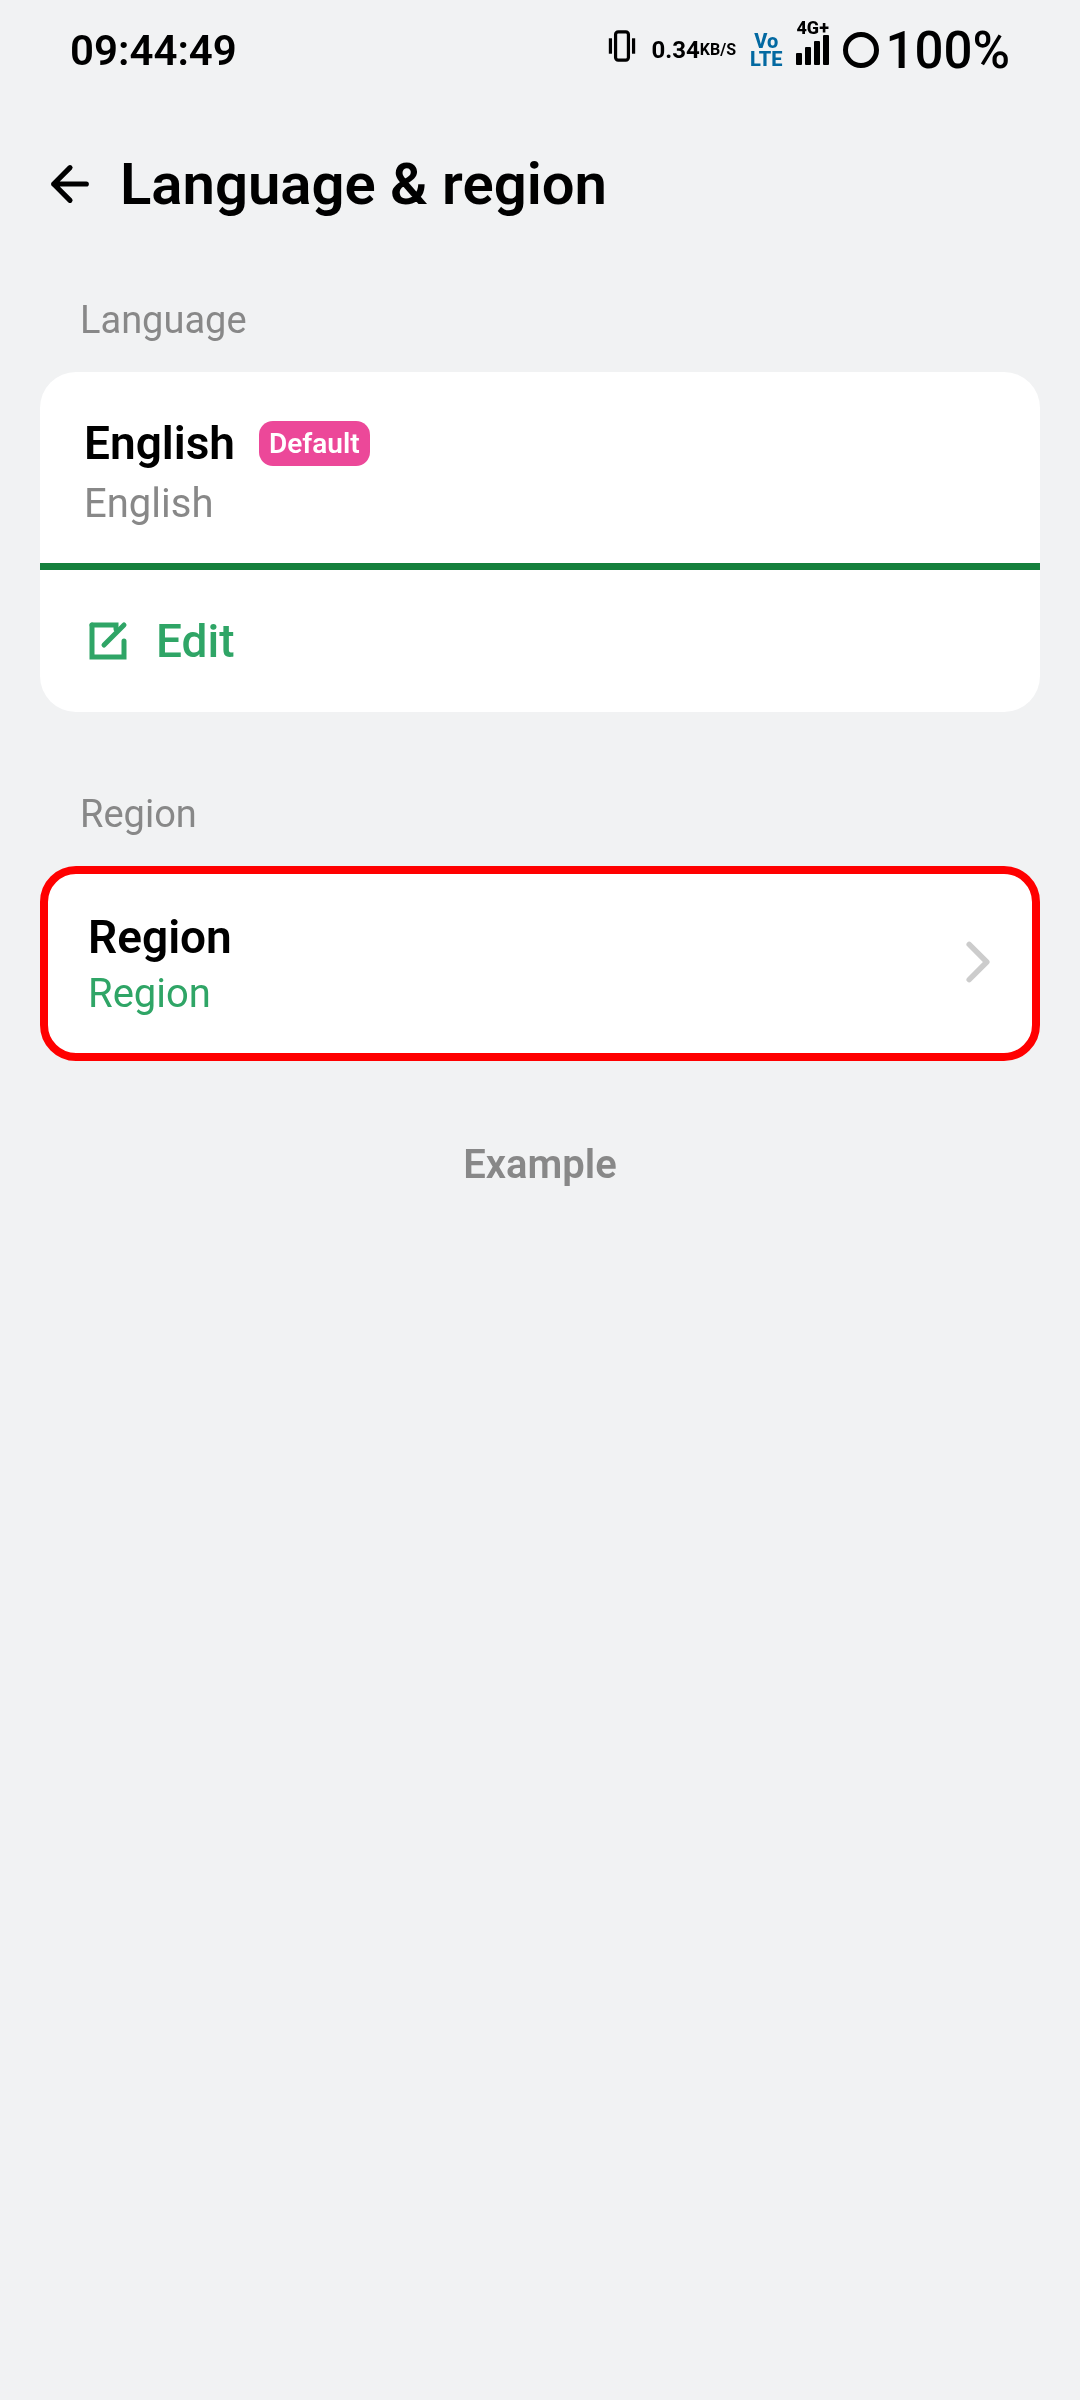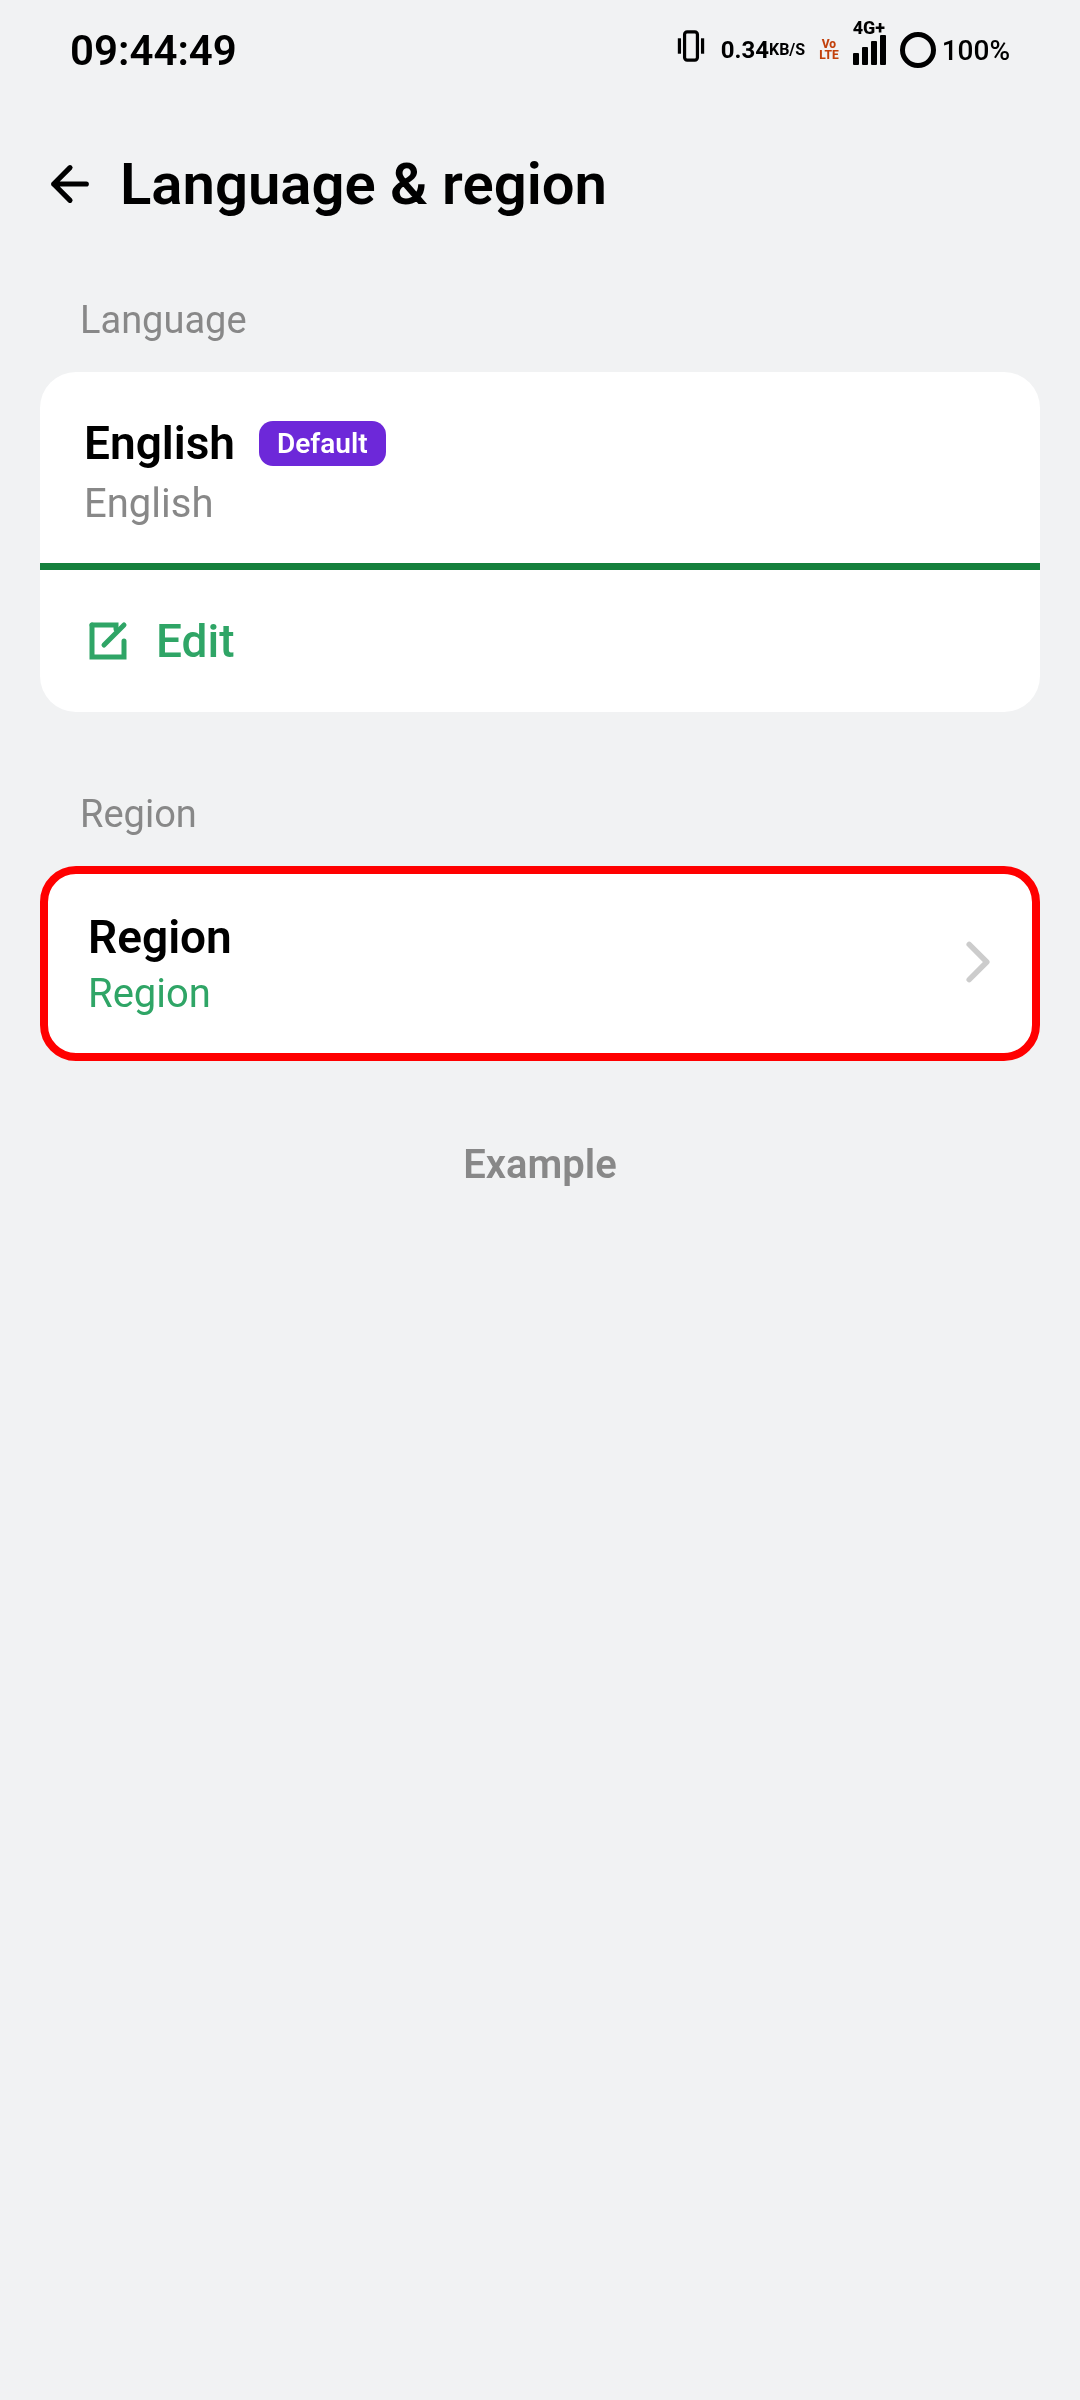--- a/index.html
+++ b/index.html
@@ -50,23 +50,23 @@
     .data-rate-unit {
       font-size: 16px;
       font-weight: 700;
       color: #000;
     }
     .volte {
       display: flex;
       flex-direction: column;
       align-items: center;
       line-height: 0.9;
-      font-size: 12px;
+      font-size: 20px;
       font-weight: 800;
-      color: #c2410c;
+      color: #0369a1;
       text-align: center;
     }
     .signal-group {
       display: flex;
       align-items: flex-end;
       gap: 2px;
       position: relative;
     }
     .signal-label {
       position: absolute;
@@ -91,21 +91,21 @@
       align-items: center;
       gap: 6px;
     }
     .battery-circle {
       width: 36px;
       height: 36px;
       border: 5px solid #000;
       border-radius: 50%;
     }
     .battery-pct {
-      font-size: 28px;
+      font-size: 51px;
       font-weight: 500;
       color: #000;
     }
     .header {
       display: flex;
       align-items: center;
       padding: 50px 40px 80px 40px;
       gap: 20px;
     }
     .back-arrow {
@@ -140,25 +140,25 @@
       align-items: center;
       gap: 24px;
       margin-bottom: 10px;
     }
     .lang-name {
       font-size: 46px;
       font-weight: 600;
       color: #000;
     }
     .default-badge {
-      background: #6d28d9;
+      background: #ec4899;
       color: #fff;
       font-size: 28px;
       font-weight: 600;
-      padding: 6px 18px;
+      padding: 6px 10px;
       border-radius: 14px;
     }
     .lang-sub {
       font-size: 40px;
       color: #888;
     }
     .edit-row {
       display: flex;
       align-items: center;
       gap: 24px;

